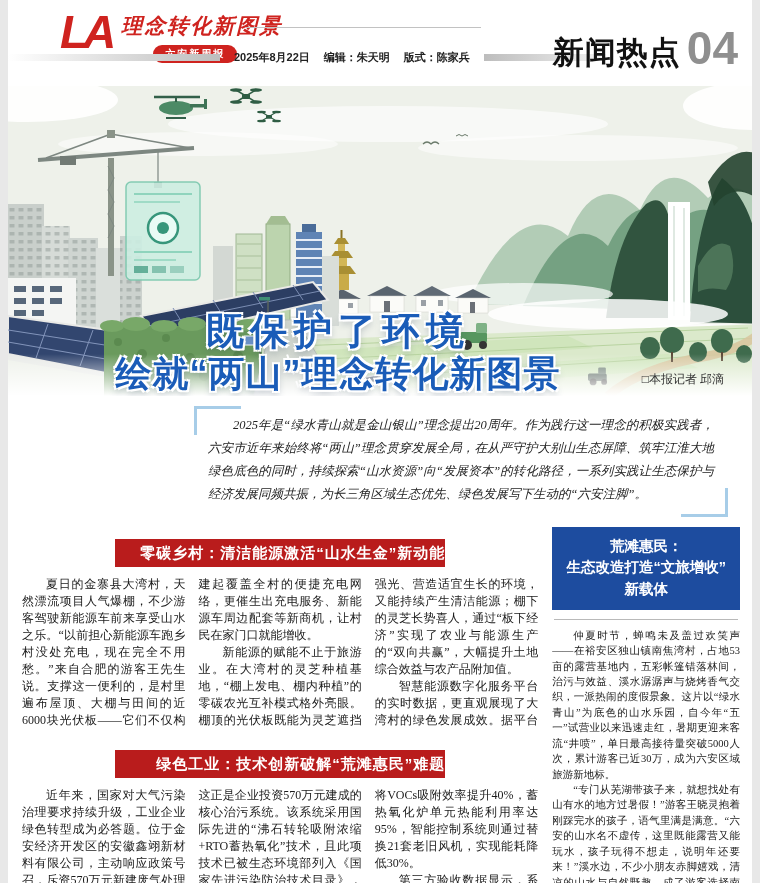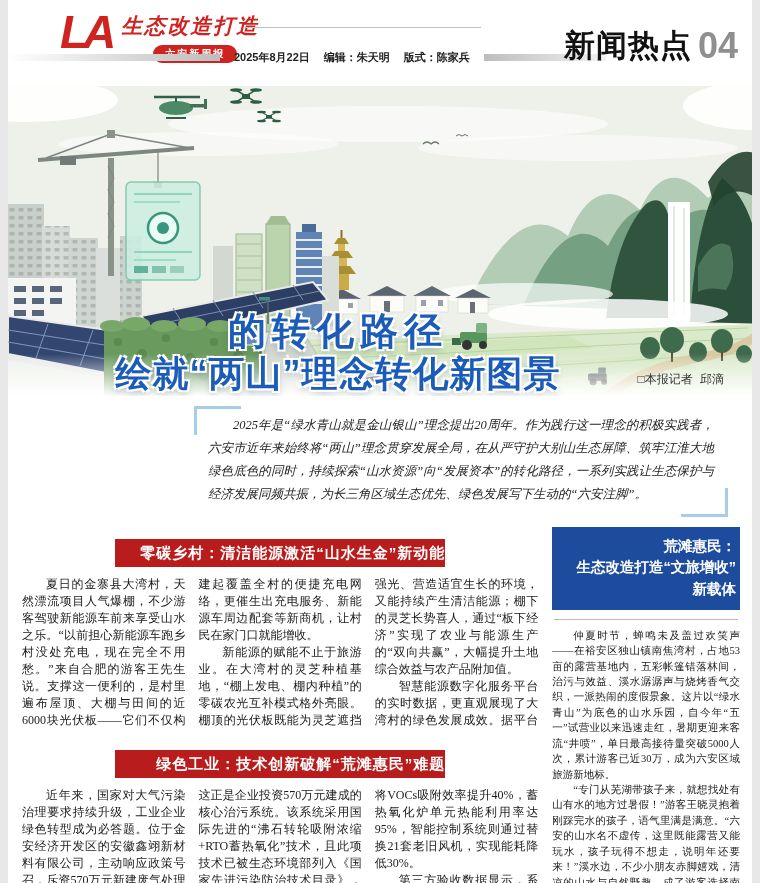--- a/index.html
+++ b/index.html
@@ -21,33 +21,33 @@
   .logo-rule{position:absolute;left:238px;top:27px;width:235px;height:1px;background:#c2c2c2;}
   .dateline{position:absolute;left:0;top:50px;display:flex;align-items:center;height:14px;}
   .gbar{height:7px;background:linear-gradient(to right,#ffffff,#bdbdbd);}
   .gbar.l{width:212px;}
   .gbar.r{width:122px;background:linear-gradient(to right,#bdbdbd,#f2f2f2);}
   .datetext{font-family:"Liberation Sans",sans-serif;font-size:11px;font-weight:bold;color:#222;
             padding:0 14px;white-space:nowrap;display:flex;gap:14px;}
   .hotspot{position:absolute;right:14px;top:30px;display:flex;align-items:flex-end;gap:6px;}
   .hotspot-title{font-family:"Liberation Sans",sans-serif;font-weight:900;font-size:31px;color:#111;
                  letter-spacing:1px;line-height:1;}
-  .hotspot-num{font-family:"Liberation Sans",sans-serif;font-weight:900;font-size:36px;color:#8f8f8f;
+  .hotspot-num{font-family:"Liberation Sans",sans-serif;font-weight:900;font-size:46px;color:#8f8f8f;
                line-height:.82;}
 
   
   .hero{position:relative;height:310px;overflow:hidden;}
   .hero svg{display:block;}
   .hero-title{position:absolute;left:20px;width:620px;bottom:2px;text-align:center;
               font-family:"Liberation Sans","DejaVu Sans",sans-serif;font-weight:900;color:#1a5cb8;
               text-shadow:-2px -2px 0 #fff,2px -2px 0 #fff,-2px 2px 0 #fff,2px 2px 0 #fff,0 4px 7px rgba(40,60,90,.35);}
   .hero-title .t1{font-size:38px;letter-spacing:6px;line-height:1.1;}
   .hero-title .t2{font-size:36px;letter-spacing:1px;line-height:1.15;}
   .byline{position:absolute;right:28px;bottom:8px;font-size:12px;color:#333;
-          font-family:Liberation Mono, monospace;}
+          font-family:Liberation Serif, serif;}
 
   
   .intro{position:relative;margin:10px 24px 6px 186px;padding:8px 14px 10px 14px;
          font-style:italic;font-size:12.5px;line-height:1.85;text-align:justify;color:#222;}
   .intro:before{content:"";position:absolute;left:0;top:0;width:44px;height:26px;
                 border-left:3px solid #a7cde8;border-top:3px solid #a7cde8;}
   .intro:after{content:"";position:absolute;right:0;bottom:0;width:44px;height:26px;
                border-right:3px solid #a7cde8;border-bottom:3px solid #a7cde8;}
   .intro p{margin:0;text-indent:2em;}
 
@@ -56,35 +56,35 @@
   .left{width:528px;}
   .right{width:192px;}
   .bar{background:#b91c1c;color:#fff;text-align:right;width:330px;margin:12px auto 9px auto;
        font-family:"Liberation Sans",sans-serif;font-weight:bold;font-size:15px;line-height:1;
        padding:6px 0 7px 0;letter-spacing:1px;}
   .cols{column-count:3;column-gap:13px;text-align:justify;font-size:12px;line-height:1.42;
         overflow:hidden;}
   .cols p,.rbody p{margin:0;text-indent:2em;}
   .a1 .cols{height:162px;margin-bottom:12px;}
   .a2 .cols{height:212px;}
-  .rbar{background:#1d4c9f;color:#fff;text-align:right;font-family:"Liberation Sans",sans-serif;
+  .rbar{background:#1d4c9f;color:#fff;text-align:center;font-family:"Liberation Sans",sans-serif;
         font-weight:bold;font-size:14.5px;line-height:1.5;padding:9px 4px;white-space:pre-line;}
   .rdivider{height:1px;background:#b9b9b9;margin:9px 2px 8px 2px;}
   .rbody{font-size:10.5px;line-height:1.47;text-align:justify;height:300px;overflow:hidden;}
 </style>
 </head>
 <body>
 
 <div class="page">
 
   <div class="masthead">
     <div class="logo">
       <div class="logo-mark">LA</div>
       <div class="logo-texts">
-        <div class="logo-script">生态改造打造</div>
+        <div class="logo-script">理念转化新图景</div>
         <span class="logo-badge">六安新周报</span>
       </div>
     </div>
     <div class="logo-rule"></div>
     <div class="dateline">
       <div class="gbar l"></div>
       <div class="datetext">
         <span>2025年8月22日</span>
         <span>编辑：朱天明</span>
         <span>版式：陈家兵</span>
@@ -370,21 +370,21 @@
         <rect x="310.6" y="278" width="4.8" height="9" fill="#3a506b"></rect>
         <line x1="312" y1="287" x2="311" y2="295" stroke="#333" stroke-width="1.5"></line>
         <line x1="314" y1="287" x2="315" y2="295" stroke="#333" stroke-width="1.5"></line>
       </g>
 
       <ellipse cx="20" cy="14" rx="90" ry="22" fill="#ffffff" opacity="0.9"></ellipse>
       <ellipse cx="745" cy="20" rx="70" ry="24" fill="#ffffff" opacity="0.9"></ellipse>
       <rect x="0" y="268" width="760" height="42" fill="url(#fadeW)"></rect>
     </svg>
     <div class="hero-title">
-      <div class="t1">的转化路径</div>
+      <div class="t1">既保护了环境</div>
       <div class="t2">绘就“两山”理念转化新图景</div>
     </div>
     <div class="byline">□本报记者 邱滴</div>
   </div>
 
   <div class="intro">
     <p>2025年是“绿水青山就是金山银山”理念提出20周年。作为践行这一理念的积极实践者，六安市近年来始终将“两山”理念贯穿发展全局，在从严守护大别山生态屏障、筑牢江淮大地绿色底色的同时，持续探索“山水资源”向“发展资本”的转化路径，一系列实践让生态保护与经济发展同频共振，为长三角区域生态优先、绿色发展写下生动的“六安注脚”。</p>
   </div>
 
   <div class="main">

